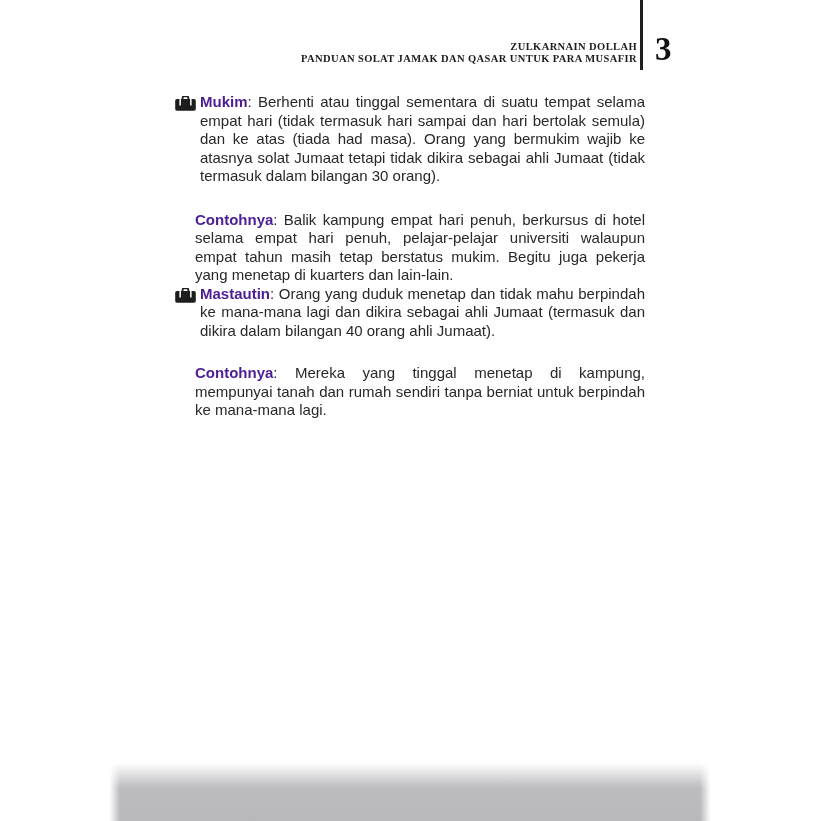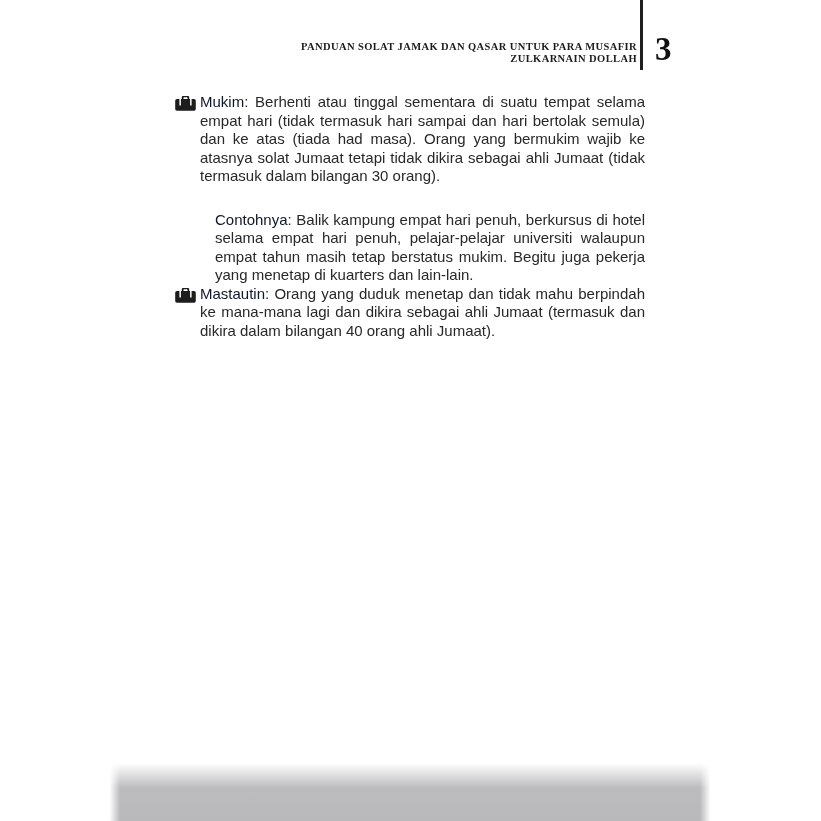--- a/index.html
+++ b/index.html
@@ -71,23 +71,23 @@
     left: 0;
     top: 3px;
     width: 21px;
     height: 15px;
   }
   .definition-1 { margin-top: 5px; }
   .example-1    { margin-top: 25px; }
   .definition-2 { }
   .example-2    { margin-top: 24px; }
   .example {
-    margin-left: 40px;
+    margin-left: 20px;
   }
-  b.lead { font-weight: normal; color: #0f172a; }
+  b.lead { font-weight: bold; color: #4c1d95; }
 
   
   .bottom-band {
     position: absolute;
     left: 110px;
     top: 758px;
     width: 600px;
     height: 63px;
     background: linear-gradient(to bottom,
       #ffffff 0px,
@@ -108,22 +108,22 @@
   }
   .bottom-band .edge-fade-right {
     right: 0;
     background: linear-gradient(to left, rgba(255,255,255,0.95), rgba(255,255,255,0));
   }
 </style>
 </head>
 <body>
 
 <div class="running-head">
+  <div>ZULKARNAIN DOLLAH</div>
   <div>PANDUAN SOLAT JAMAK DAN QASAR UNTUK PARA MUSAFIR</div>
-  <div>ZULKARNAIN DOLLAH</div>
 </div>
 
 <div class="header-rule"></div>
 
 <div class="page-number">3</div>
 
 <div class="content">
 
   <div class="definition definition-1">
     <span class="bullet-icon">
@@ -146,19 +146,22 @@
       <svg width="21" height="15" viewBox="0 0 21 15" xmlns="http://www.w3.org/2000/svg">
         <path d="M7.6 3 V1.9 C7.6 1 8.3 0.3 9.2 0.3 h2.6 c0.9 0 1.6 0.7 1.6 1.6 V3" fill="none" stroke="#1d1d1d" stroke-width="1.7"></path>
         <rect x="0.2" y="3" width="20.6" height="11.8" rx="1.8" fill="#1d1d1d"></rect>
         <rect x="4.4" y="3" width="1.5" height="6.5" fill="#ffffff"></rect>
         <rect x="15.1" y="3" width="1.5" height="6.5" fill="#ffffff"></rect>
       </svg>
     </span>
     <p><b class="lead">Mastautin</b><span>: Orang yang duduk menetap dan tidak mahu berpindah ke mana-mana lagi dan dikira sebagai ahli Jumaat (termasuk dan dikira dalam bilangan 40 orang ahli Jumaat).</span></p>
   </div>
 
+  <div class="example example-2">
+    <p><b class="lead">Contohnya</b><span>: Mereka yang tinggal menetap di kampung, mempunyai tanah dan rumah sendiri tanpa berniat untuk berpindah ke mana-mana lagi.</span></p>
+  </div>
 
 </div>
 
 <div class="bottom-band">
   <div class="edge-fade-left"></div>
   <div class="edge-fade-right"></div>
 </div>
 
 </body></html>

